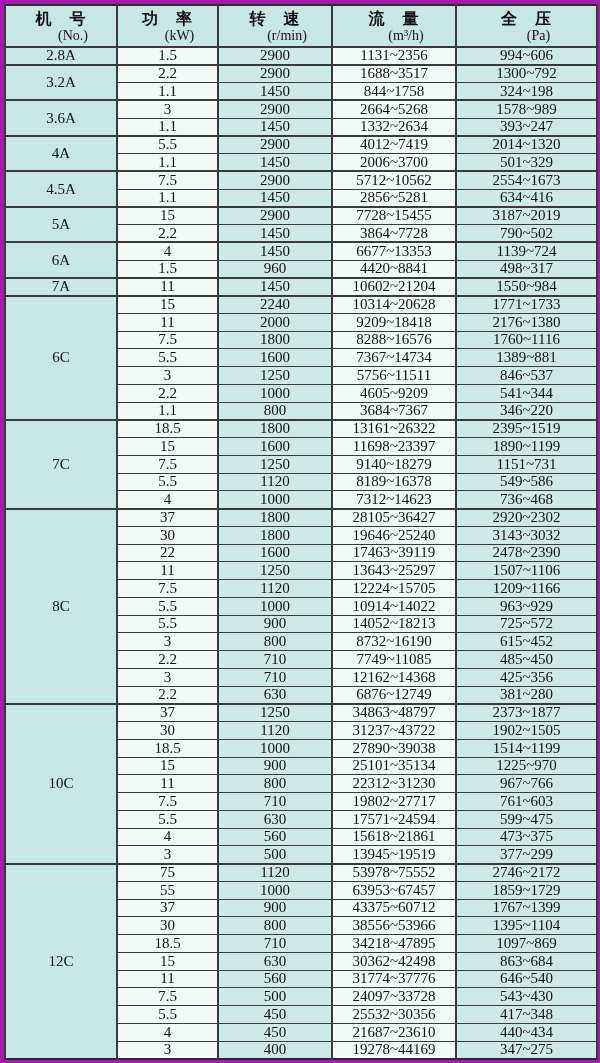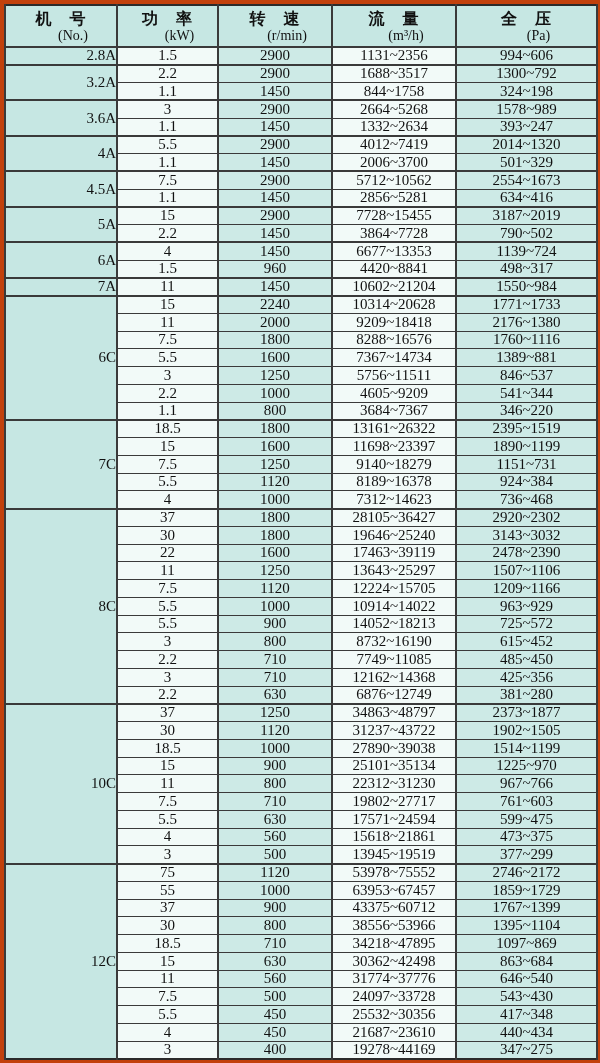--- a/index.html
+++ b/index.html
@@ -1,18 +1,18 @@
 <!DOCTYPE html>
 <html><head>
 <meta charset="utf-8">
 <style>
   html, body { margin: 0; padding: 0; background: #ffffff; }
   #page {
     width: 600px; height: 1063px;
-    background: #c2410c;
+    background: #a21caf;
     box-sizing: border-box;
     padding: 4px 4px;
     font-family: "Liberation Serif", serif;
     color: #111;
   }
   table#spec {
     width: 592px;
     border-collapse: collapse;
     table-layout: fixed;
     border: 2px solid #2a2a2a;
@@ -55,21 +55,20 @@
   tbody tr { height: 17.75px; }
   tbody td {
     font-size: 15px;
     line-height: 1;
   }
   td.cell-cyan  { background: #cdeae6; }
   td.cell-light { background: #f2faf8; }
   td.model-cell {
     background: #c6e7e3;
     font-size: 15px;
-    text-align: right;
   }
   tr.group-start td { border-top-width: 2px; }
 </style>
 </head>
 <body>
 
 <div id="page">
   <table id="spec">
     <colgroup>
       <col class="c-model">
@@ -254,21 +253,21 @@
         <tr>
           <td class="cell-light">7.5</td>
           <td class="cell-cyan">1250</td>
           <td class="cell-light">9140~18279</td>
           <td class="cell-cyan">1151~731</td>
         </tr>
         <tr>
           <td class="cell-light">5.5</td>
           <td class="cell-cyan">1120</td>
           <td class="cell-light">8189~16378</td>
-          <td class="cell-cyan">924~384</td>
+          <td class="cell-cyan">549~586</td>
         </tr>
         <tr>
           <td class="cell-light">4</td>
           <td class="cell-cyan">1000</td>
           <td class="cell-light">7312~14623</td>
           <td class="cell-cyan">736~468</td>
         </tr>
         <tr class="group-start">
           <td class="model-cell" rowspan="11">8C</td>
           <td class="cell-light">37</td>

